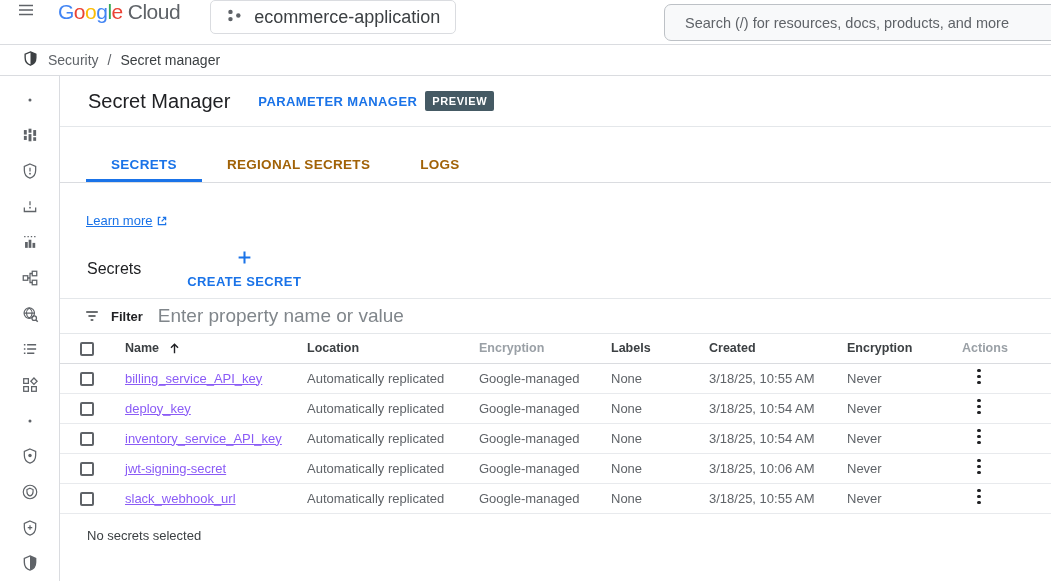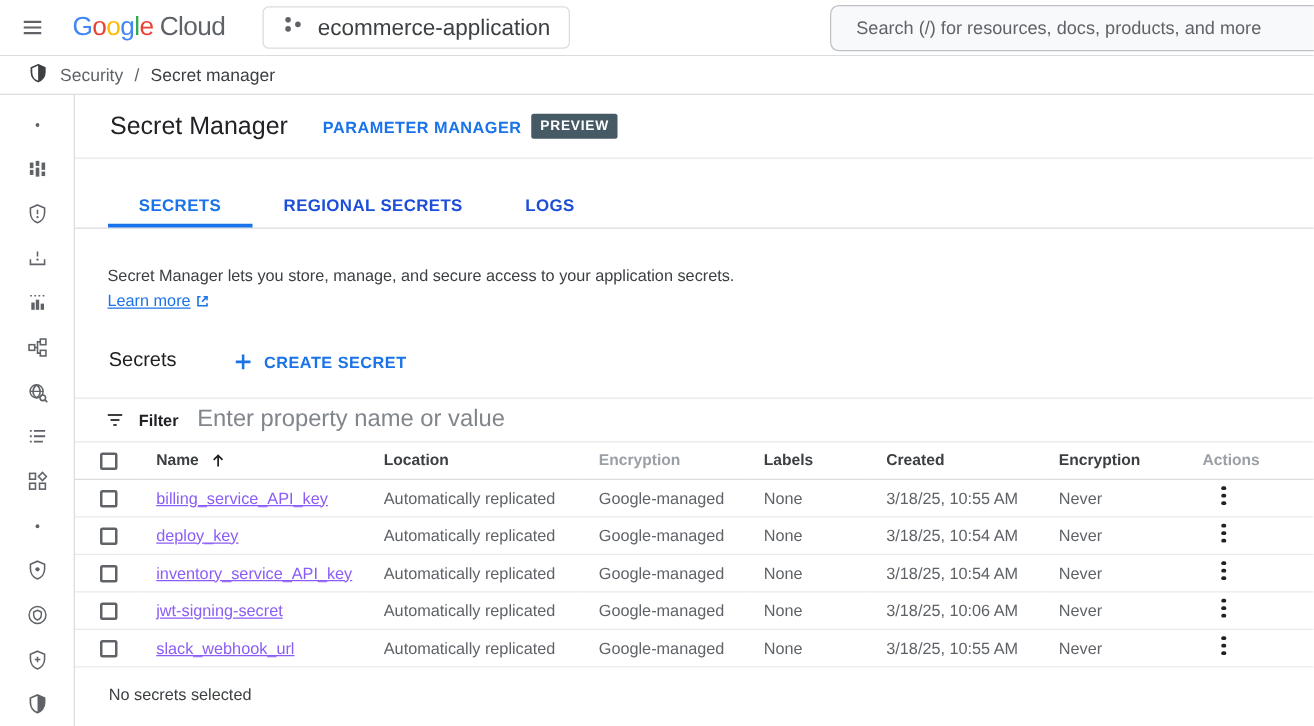--- a/index.html
+++ b/index.html
@@ -2,21 +2,21 @@
 <html><head>
 <meta charset="utf-8">
 <style>
   * { margin:0; padding:0; box-sizing:border-box; }
   html,body { width:1051px; height:581px; overflow:hidden; background:#fff;
     font-family:"Liberation Sans","DejaVu Sans",sans-serif; }
   body { position:relative; color:#202124; }
 
   
   .topbar { position:absolute; left:0; top:0; width:100%; height:45px;
-    border-bottom:1px solid #dadce0; display:flex; align-items:center; background:#fff; }
+    border-bottom:1px solid #dadce0; display:flex; align-items:flex-start; background:#fff; }
   .hamburger { margin-left:16px; width:20px; height:20px; display:flex; align-items:center;
     justify-content:center; cursor:pointer; }
   .logo { margin-left:22px; display:flex; align-items:baseline; font-size:21px; letter-spacing:-0.5px; }
   .logo .g-letters span { font-weight:500; }
   .logo .cloud { color:#5f6368; margin-left:5px; font-weight:400; }
   .project-btn { margin-left:30px; height:34px; border:1px solid #dadce0; border-radius:5px;
     display:flex; align-items:center; gap:11px; padding:0 15px; cursor:pointer; background:#fff; }
   .project-btn .pname { font-size:18px; color:#3c4043; }
   .searchbox { position:absolute; left:664px; top:4px; right:-12px; height:37px;
     border:1px solid #bdc1c6; border-radius:7px; background:#f8f9fa; display:flex; align-items:center; }
@@ -43,32 +43,32 @@
     border-bottom:1px solid #e4e7ea; }
   .page-title { font-size:20px; font-weight:500; color:#202124; }
   .pm-link { margin-left:28px; font-size:13px; font-weight:700; letter-spacing:0.4px;
     color:#1a73e8; cursor:pointer; }
   .preview-badge { margin-left:8px; background:#455a64; color:#fff; font-size:11px;
     font-weight:700; letter-spacing:0.6px; padding:4px 7px; border-radius:2px; }
 
   .tabs { margin-top:20px; height:36px; display:flex; padding-left:26px;
     border-bottom:1px solid #dadce0; }
   .tab { padding:0 25px; line-height:35px; font-size:13.5px; font-weight:700;
-    letter-spacing:0.3px; color:#1d4ed8; cursor:pointer; }
+    letter-spacing:0.3px; color:#a16207; cursor:pointer; }
   .tab.active { color:#1a73e8; box-shadow:inset 0 -3px 0 #1a73e8; }
 
   .intro { margin:28px 0 0 26px; font-size:13px; line-height:20px; color:#3c4043; }
   .learn-more { color:#1a73e8; text-decoration:underline; cursor:pointer; display:inline-flex;
     align-items:center; gap:4px; }
 
   .secrets-row { margin:26px 0 0 27px; display:flex; align-items:center; height:24px; }
   .secrets-heading { font-size:16px; font-weight:500; color:#202124; }
   .create-btn { margin-left:46px; display:flex; align-items:center; gap:9px; color:#1a73e8;
     font-size:13px; font-weight:700; letter-spacing:0.4px; cursor:pointer; background:none; border:none;
-    font-family:inherit; }
+    font-family:inherit;flex-direction:column; }
 
   .table-card { margin-top:17px; border-top:1px solid #e4e7ea; }
   .filter-row { height:35px; border-bottom:1px solid #e4e7ea; display:flex; align-items:center;
     padding-left:24px; gap:11px; }
   .filter-label { font-size:13px; font-weight:700; color:#202124; }
   .filter-input { flex:1; border:none; outline:none; font-size:19px; color:#202124;
     font-family:inherit; margin-left:4px; }
   .filter-input::placeholder { color:#80868b; opacity:1; }
 
   table { width:100%; border-collapse:collapse; table-layout:fixed; }
@@ -239,21 +239,20 @@
     <span class="preview-badge">PREVIEW</span>
   </div>
 
   <div class="tabs">
     <div class="tab active">SECRETS</div>
     <div class="tab">REGIONAL SECRETS</div>
     <div class="tab">LOGS</div>
   </div>
 
   <div class="intro">
-    <div>Secret Manager lets you store, manage, and secure access to your application secrets.</div>
     <span class="learn-more">
         <span>Learn more</span>
         <svg width="12" height="12" viewBox="0 0 14 14" fill="none" stroke="#1a73e8" stroke-width="1.5">
           <path d="M5.2 2.8H2.8v8.4h8.4V8.8"></path>
           <path d="M8 2.8h3.2V6"></path>
           <path d="M11.2 2.8L6.6 7.4"></path>
         </svg>
       </span>
   </div>
 

